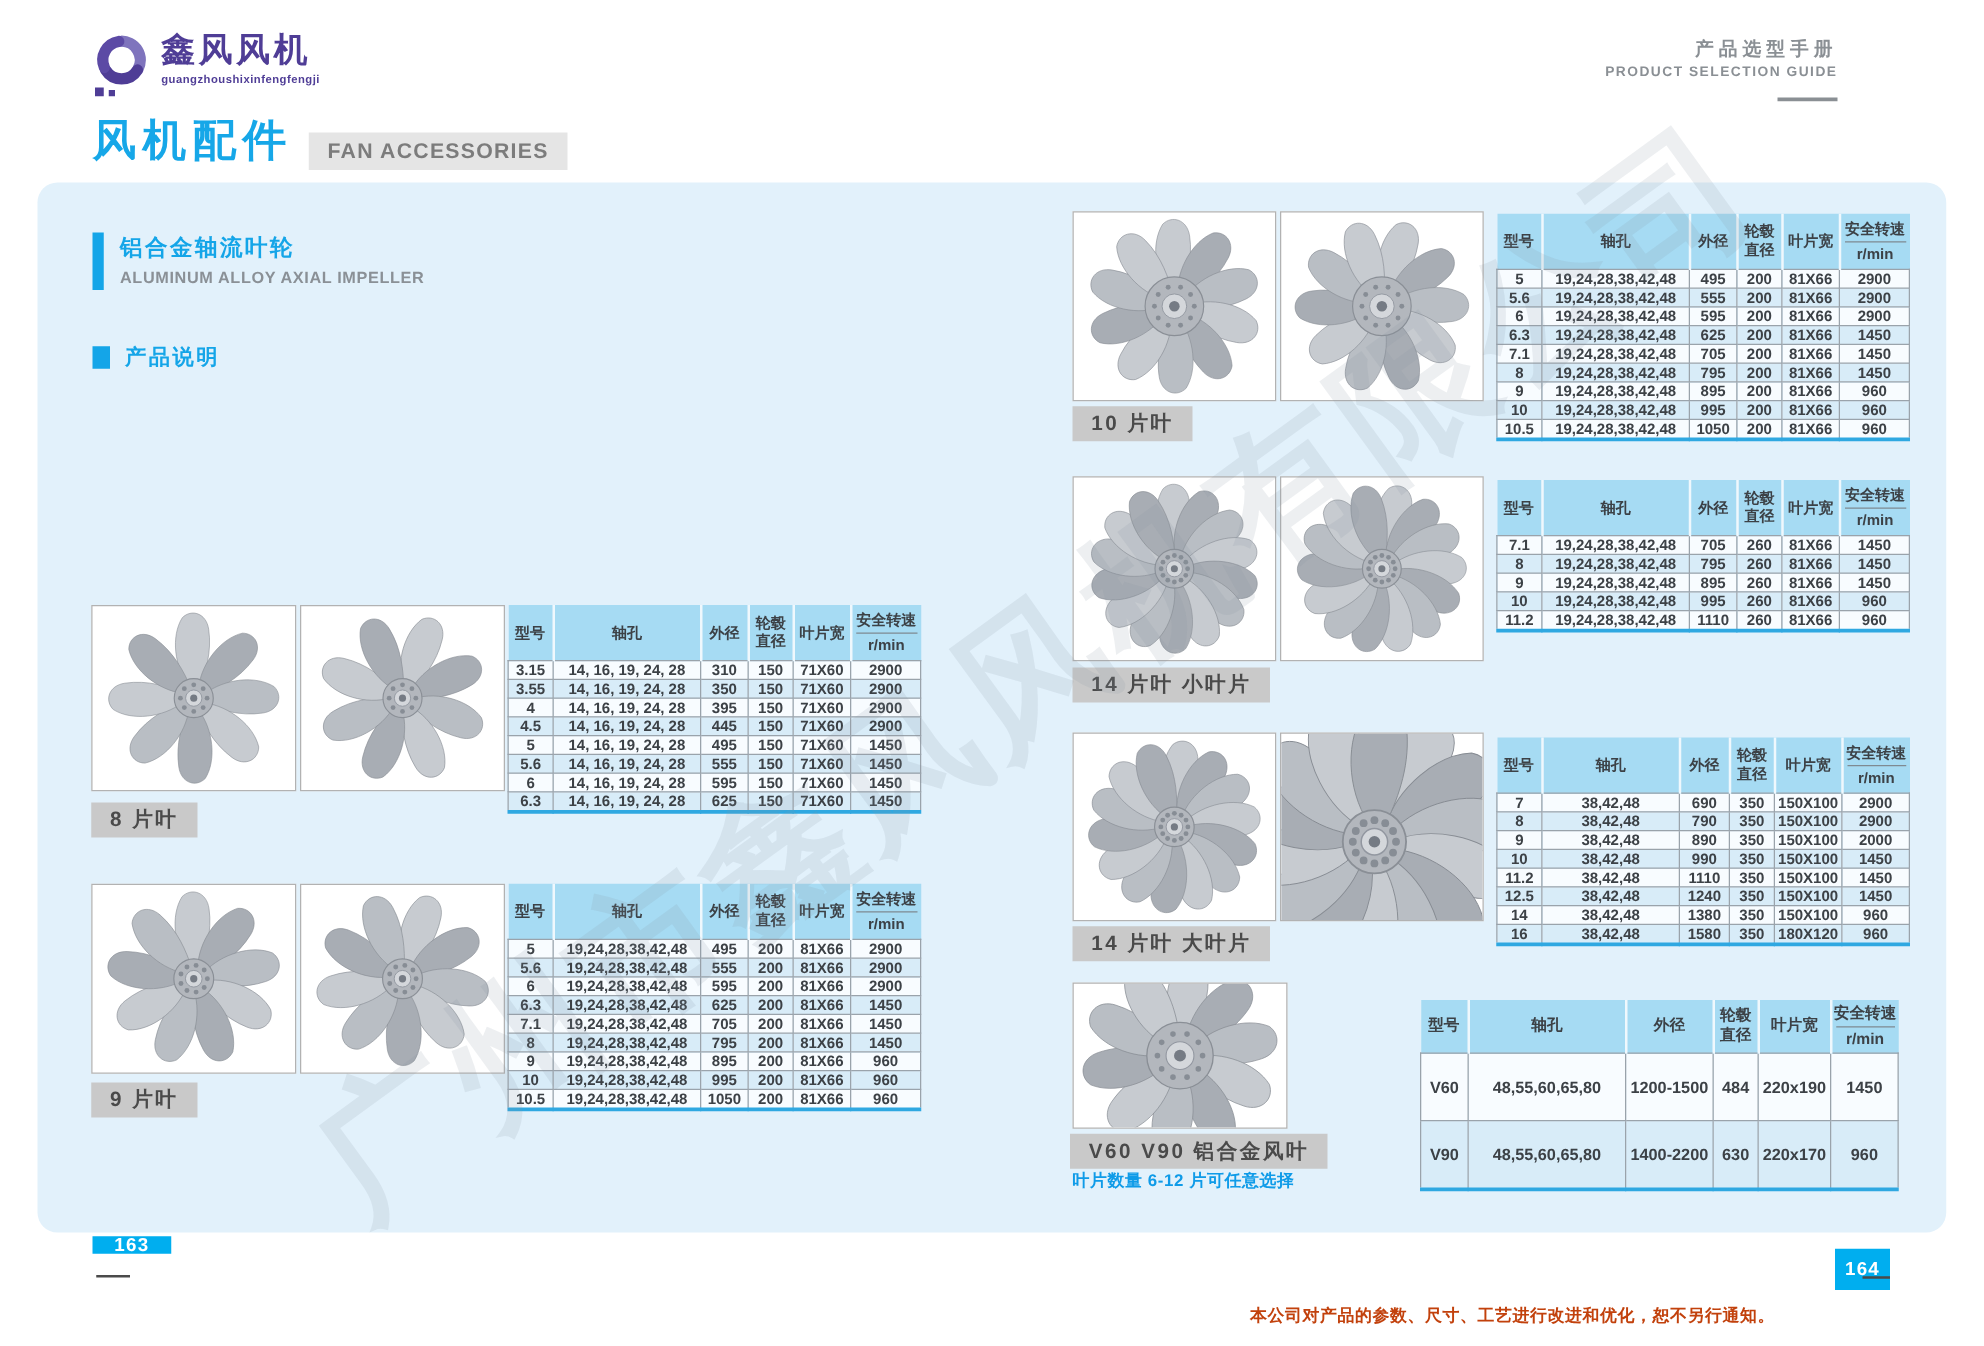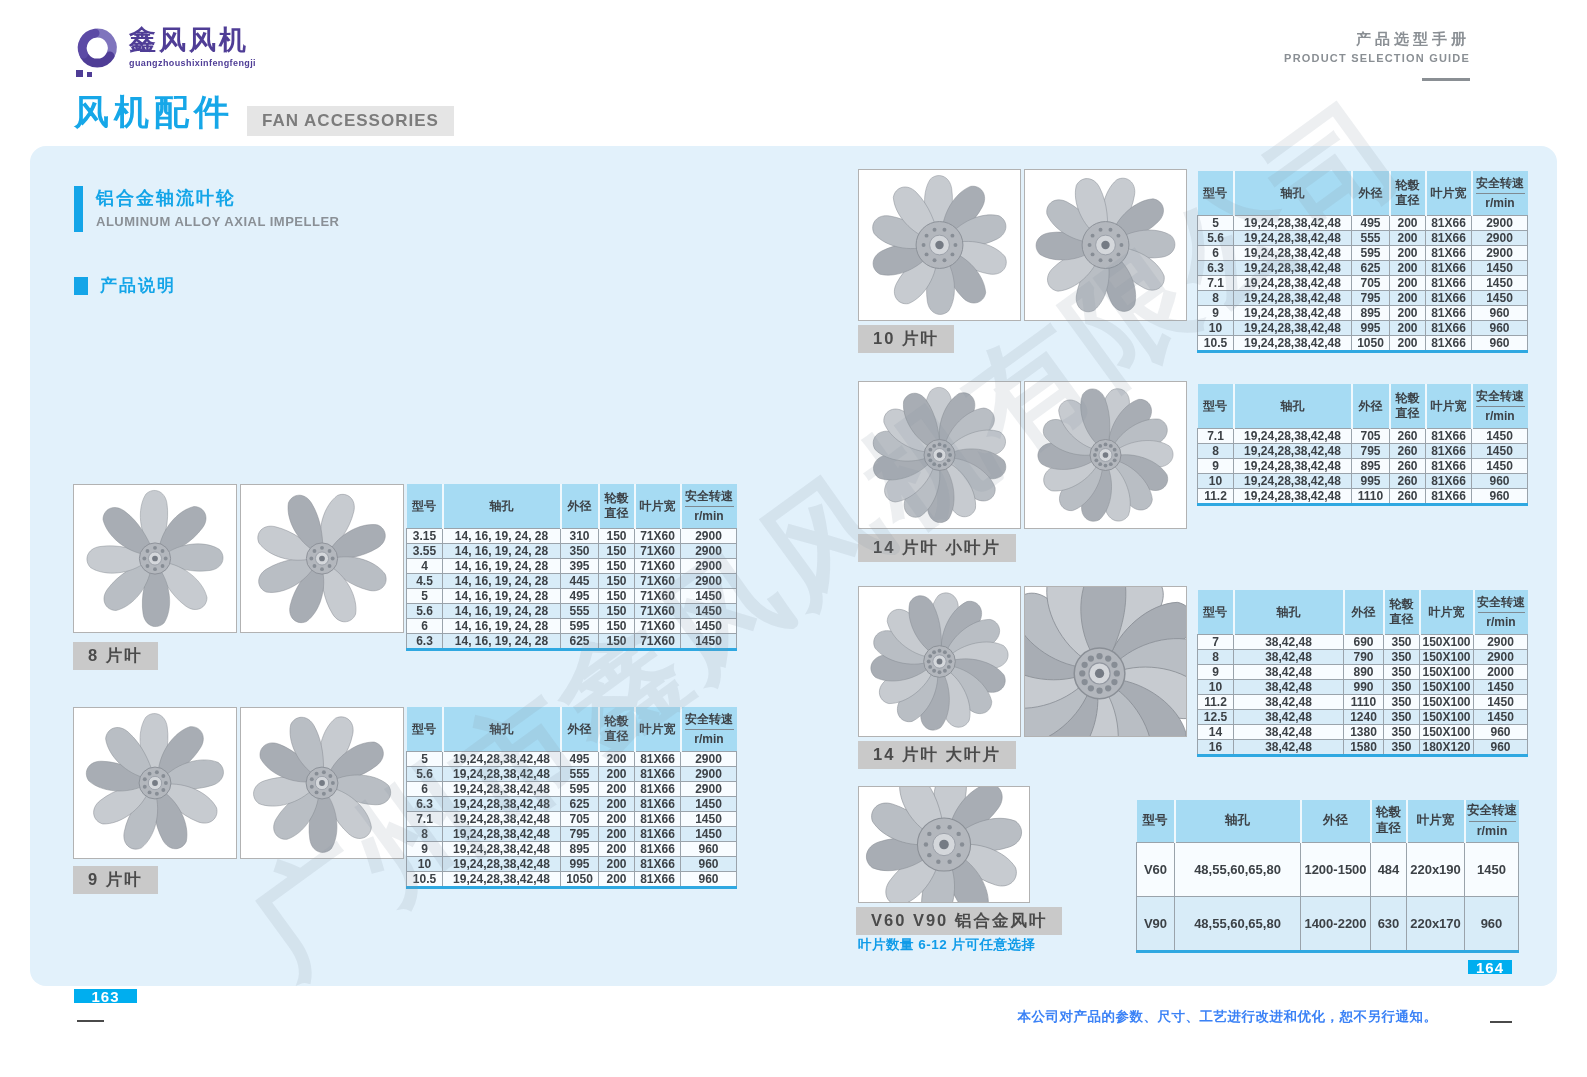--- a/index.html
+++ b/index.html
@@ -58,25 +58,25 @@
   table.spec tbody tr:nth-child(odd){background:#F8FCFF;}
   table.spec tbody tr:nth-child(even){background:#D8ECF8;}
   table.spec tbody tr:last-child td{border-bottom:none;}
   table.vtable th{height:40px;font-size:12.5px;}
   table.vtable td{height:53px;font-size:13px;}
 
   
   .pagebox{position:absolute;background:#00AEEF;color:#ffffff;font-weight:bold;font-size:15px;
            display:flex;align-items:center;justify-content:center;letter-spacing:1px;}
   .pb-left{left:74px;top:989px;width:63px;height:14px;}
-  .pb-right{left:1468px;top:960px;width:44px;height:14px;}
+  .pb-right{left:1468px;top:999px;width:44px;height:33px;}
   .pb-line-left{position:absolute;left:77px;top:1020px;width:27px;height:2px;background:#4a4a4a;}
   .pb-line-right{position:absolute;left:1490px;top:1021px;width:22px;height:2px;background:#4a4a4a;}
-  .disclaimer{position:absolute;left:1000px;top:1008px;width:455px;text-align:center;
-              font-size:13.5px;font-weight:bold;color:#3b82f6;letter-spacing:0.5px;}
+  .disclaimer{position:absolute;left:1000px;top:1044px;width:455px;text-align:left;
+              font-size:13.5px;font-weight:bold;color:#c2410c;letter-spacing:0.5px;}
 
   
   .watermark{position:absolute;left:140px;top:470px;width:1340px;white-space:nowrap;
              font-size:120px;font-weight:bold;letter-spacing:6px;color:rgba(135,148,160,0.15);
              transform:rotate(-36deg);pointer-events:none;z-index:5;}
 </style>
 </head>
 <body>
 
 <div class="page">

